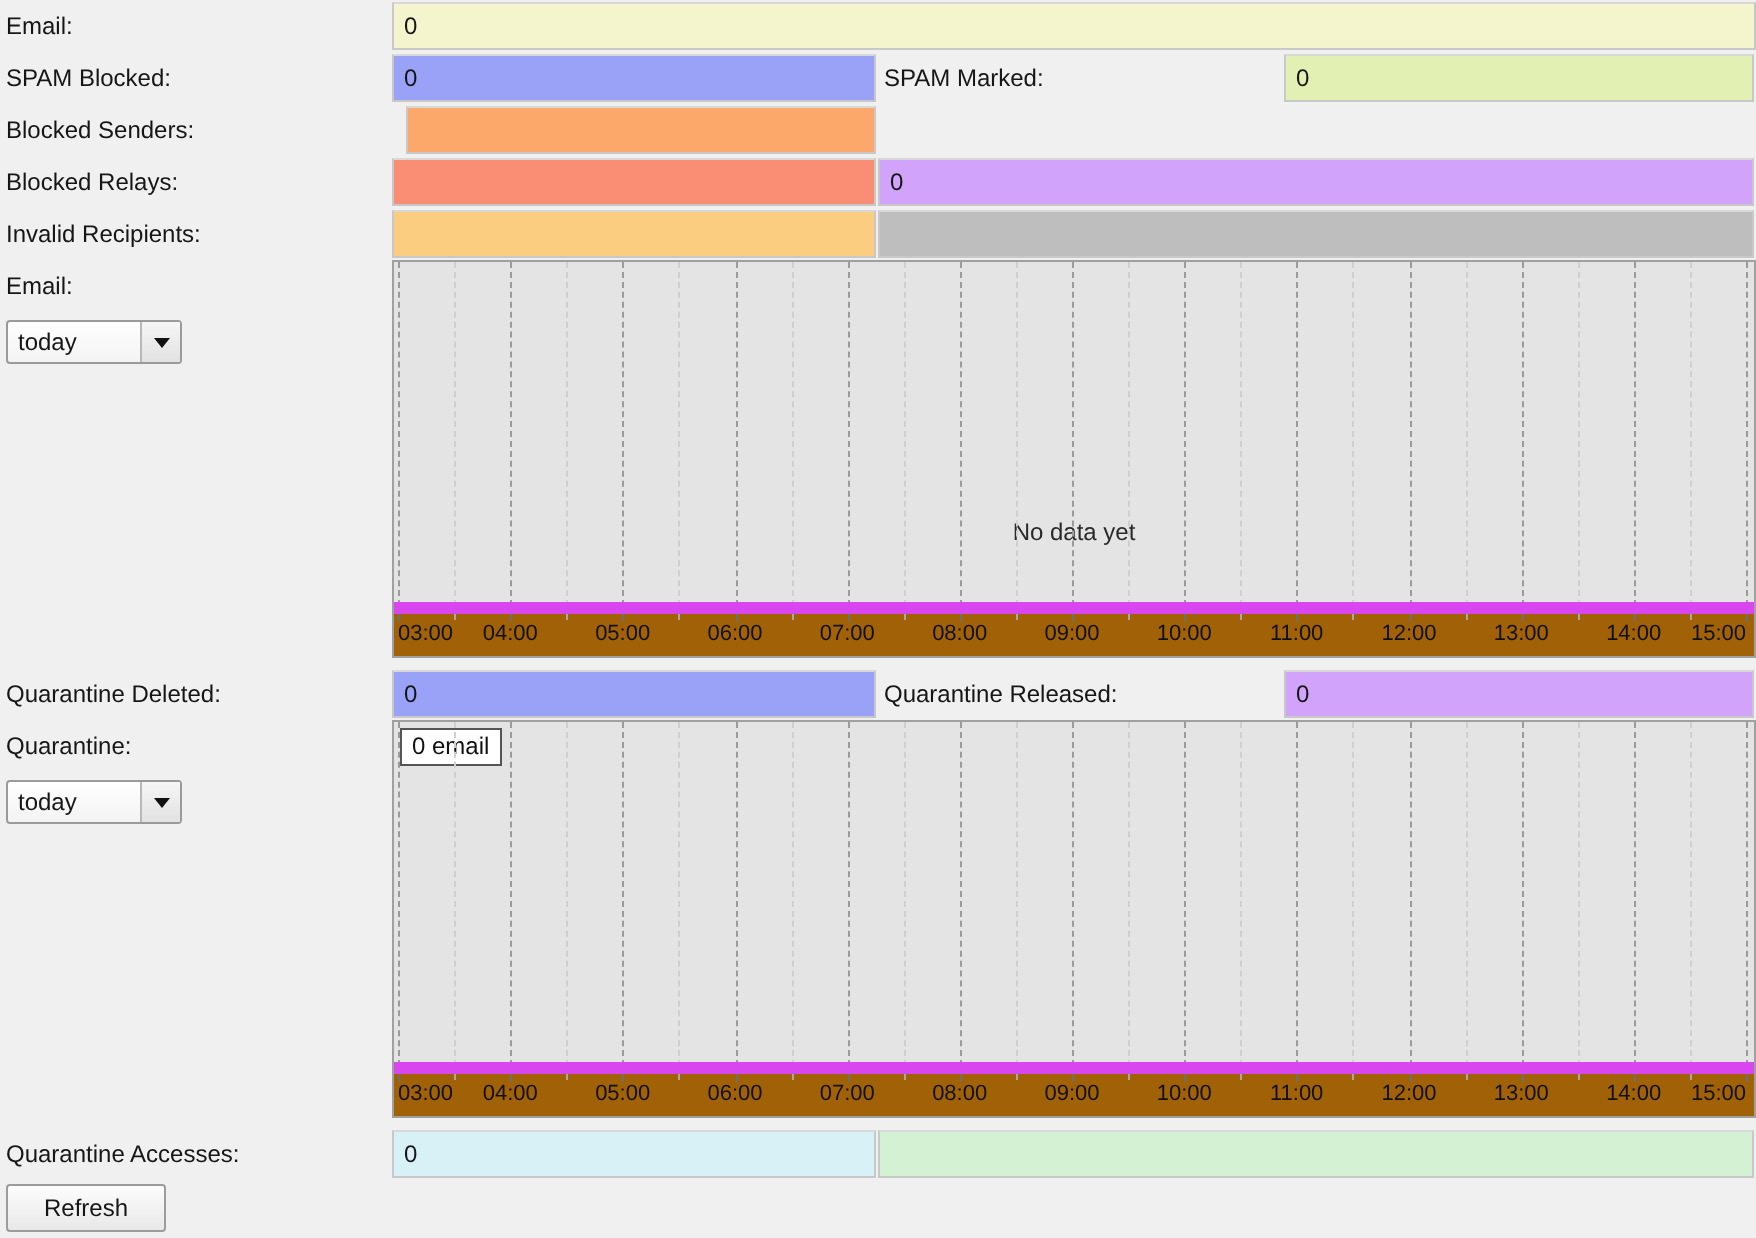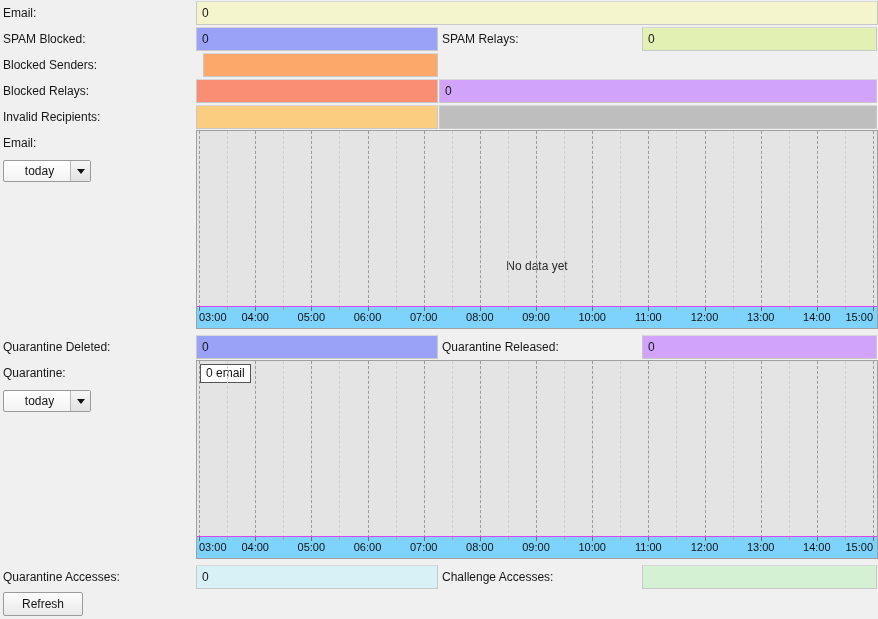--- a/index.html
+++ b/index.html
@@ -83,21 +83,20 @@
     align-items: center;
     font-size: 12px;
     color: #161616;
     cursor: default;
   }
   .combo .combo-text {
     padding-left: 5px;
     flex: 1;
     white-space: nowrap;
     overflow: hidden;
-    text-align: center;
   }
   .combo .combo-btn {
     width: 19px;
     height: 20px;
     border-left: 1px solid #b8b8b8;
     background: linear-gradient(#f6f6f6, #e2e2e2);
     display: flex;
     align-items: center;
     justify-content: center;
   }
@@ -149,22 +148,22 @@
     font-size: 12px;
     color: #111;
     line-height: 14px;
   }
 
   .axis {
     position: absolute;
     left: 0; right: 0;
     bottom: 0;
     height: 21px;
-    background: #7dd3fc;
-    border-top: 1px solid #d946ef;
+    background: #a16207;
+    border-top: 6px solid #d946ef;
   }
   .tickmark {
     position: absolute;
     top: 0;
     width: 0;
     height: 4px;
     border-left: 1px solid #6e6e6e;
   }
   .ticklabel {
     position: absolute;
@@ -203,21 +202,21 @@
       <div class="stat-bar wide-full" id="bar0" style="background: rgb(244, 244, 205);">0</div>
     </div>
   </div>
 
   <div class="stat-row" style="top:26px;">
     <div class="half">
       <div class="stat-label">SPAM Blocked:</div>
       <div class="stat-bar" id="bar1" style="background: rgb(154, 162, 247);">0</div>
     </div>
     <div class="half right">
-      <div class="stat-label">SPAM Relays:</div>
+      <div class="stat-label">SPAM Marked:</div>
       <div class="stat-bar" id="bar2" style="background: rgb(226, 240, 180);">0</div>
     </div>
   </div>
 
   <div class="stat-row" style="top:52px;">
     <div class="half right">
       <div class="stat-label">Blocked Senders:</div>
       <div class="stat-bar" id="bar4" style="background: rgb(251, 168, 106);"></div>
     </div>
   </div>
@@ -412,20 +411,19 @@
         <div class="ticklabel last" style="left: 676px;">15:00</div>
       </div>
   </div>
 
   <div class="stat-row" style="top:564px;">
     <div class="half">
       <div class="stat-label">Quarantine Accesses:</div>
       <div class="stat-bar" id="barb0" style="background: rgb(216, 241, 247);">0</div>
     </div>
     <div class="half right">
-      <div class="stat-label">Challenge Accesses:</div>
       <div class="stat-bar" id="barb1" style="background: rgb(212, 242, 211);"></div>
     </div>
   </div>
 
   <div class="btn" style="left:3px; top:592px; width:80px; height:24px;">Refresh</div>
 
 </div>
 
 </body></html>

